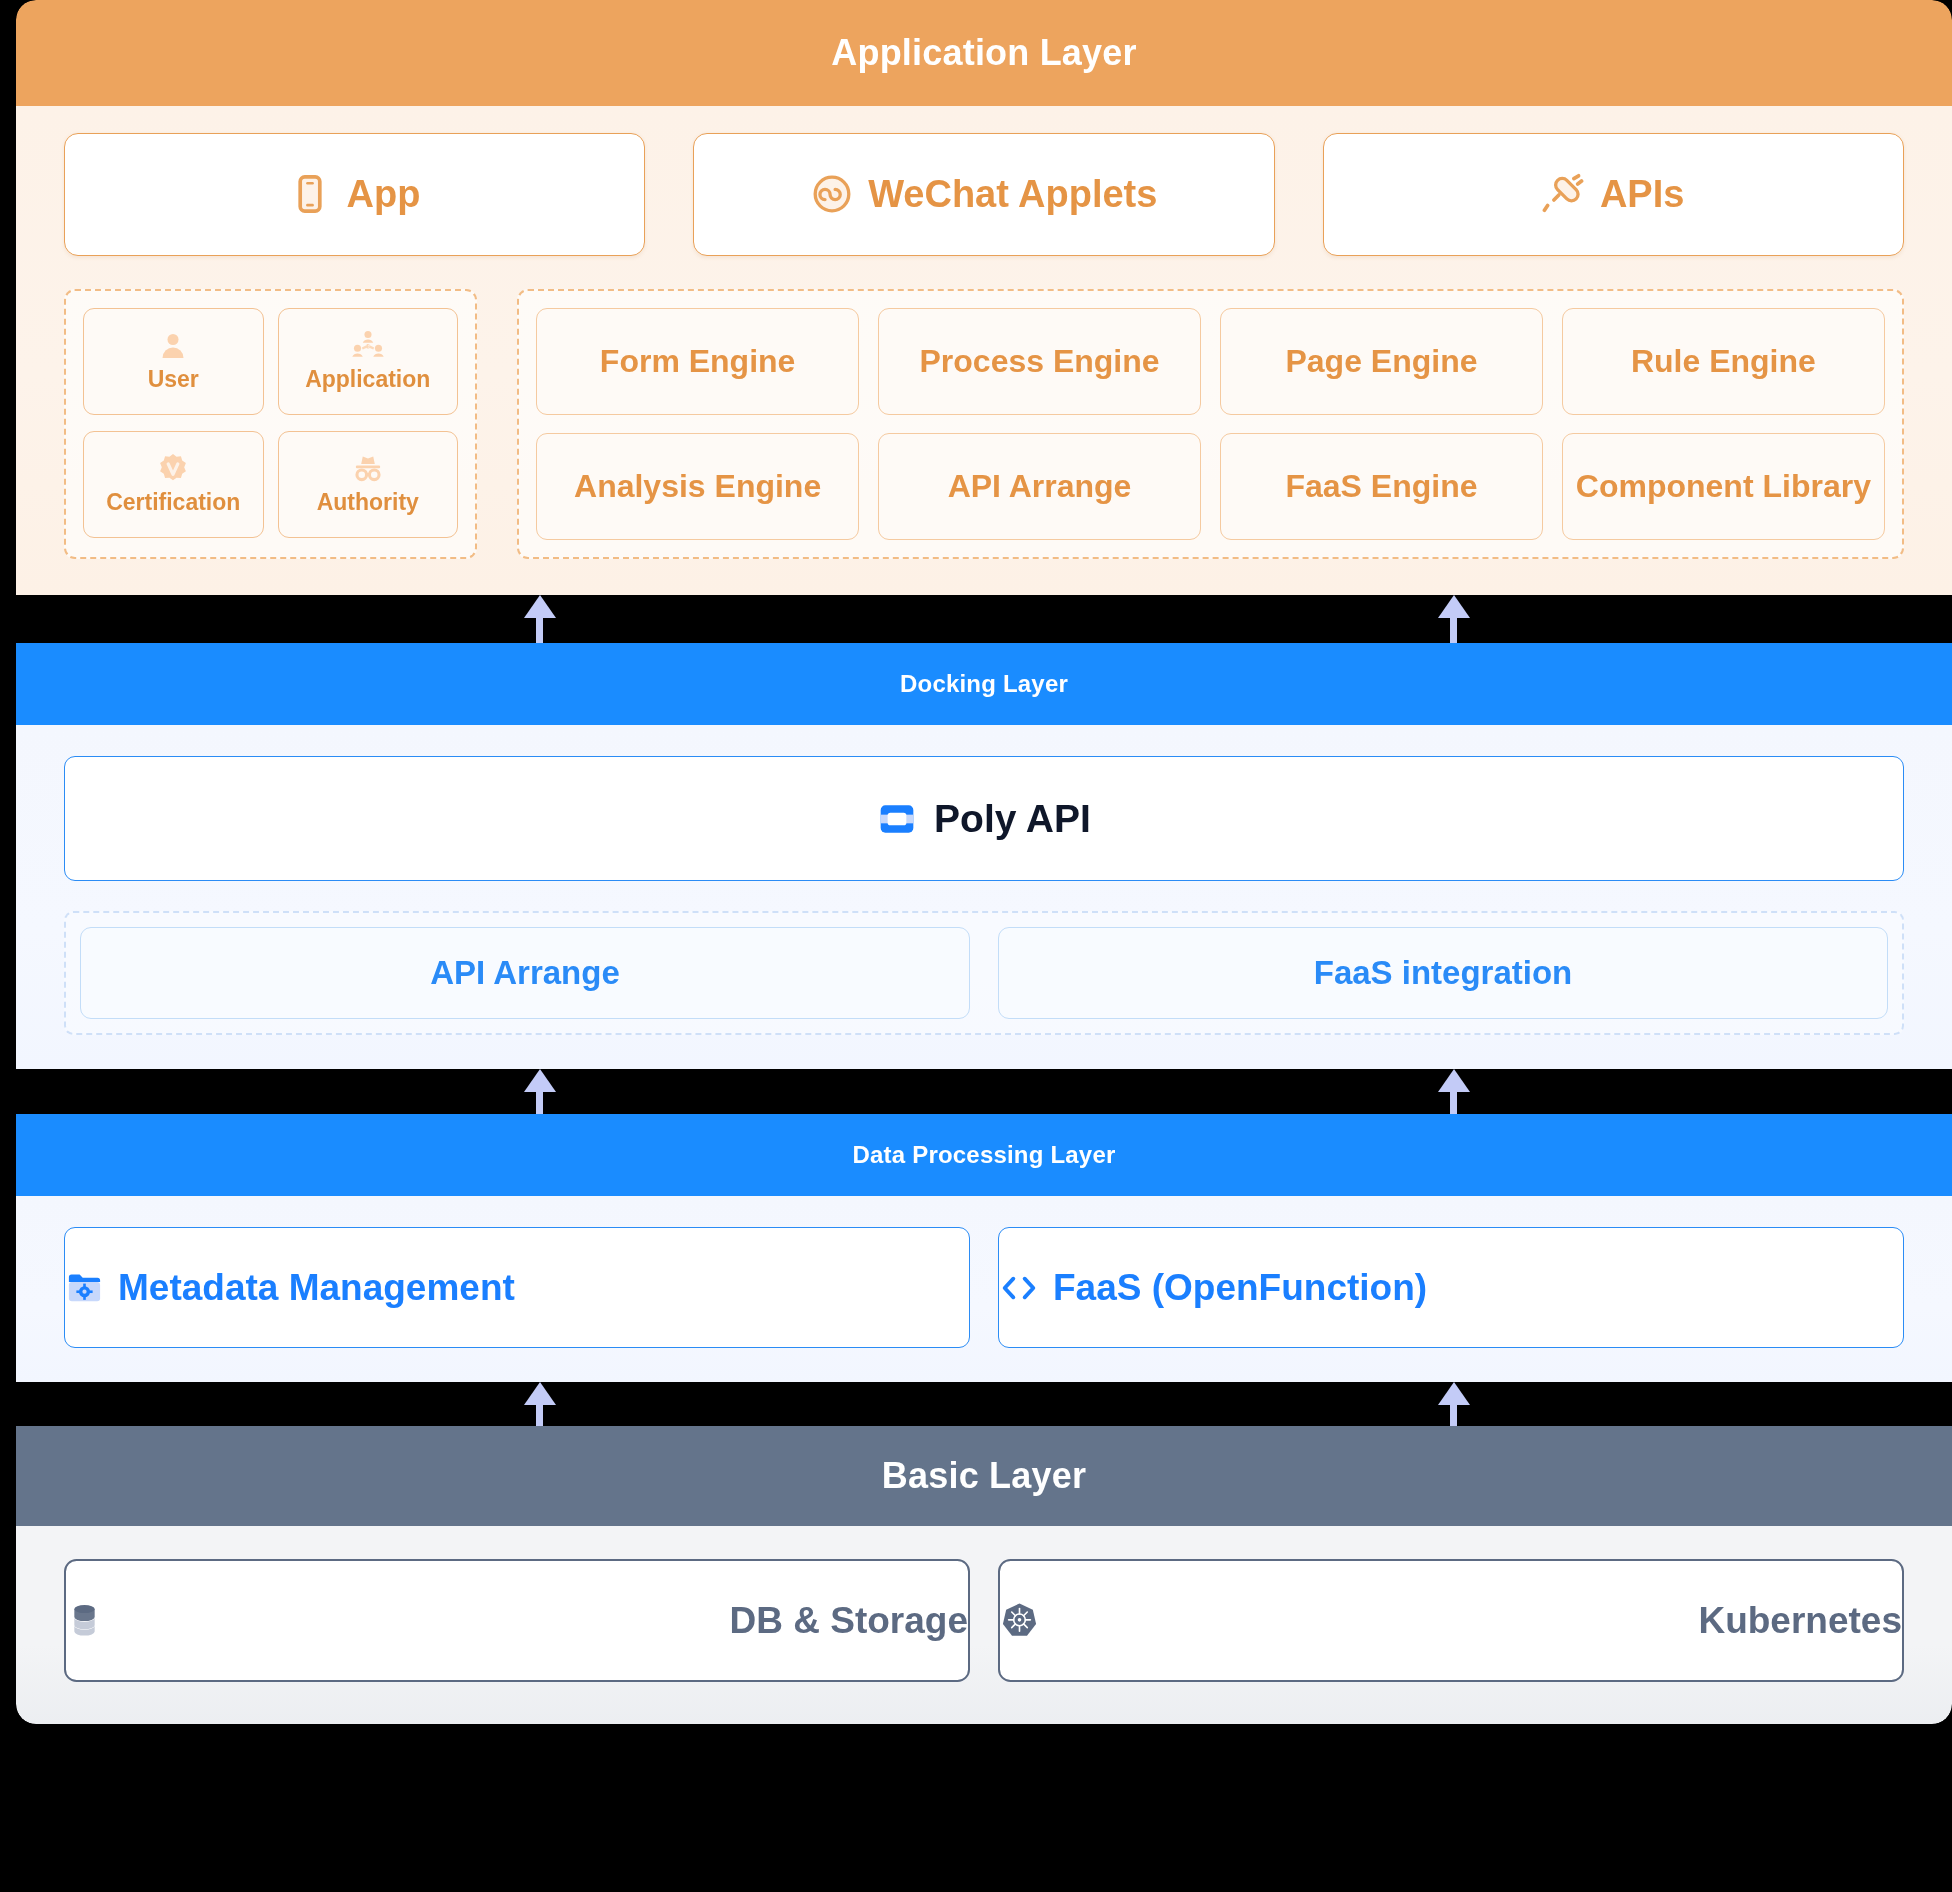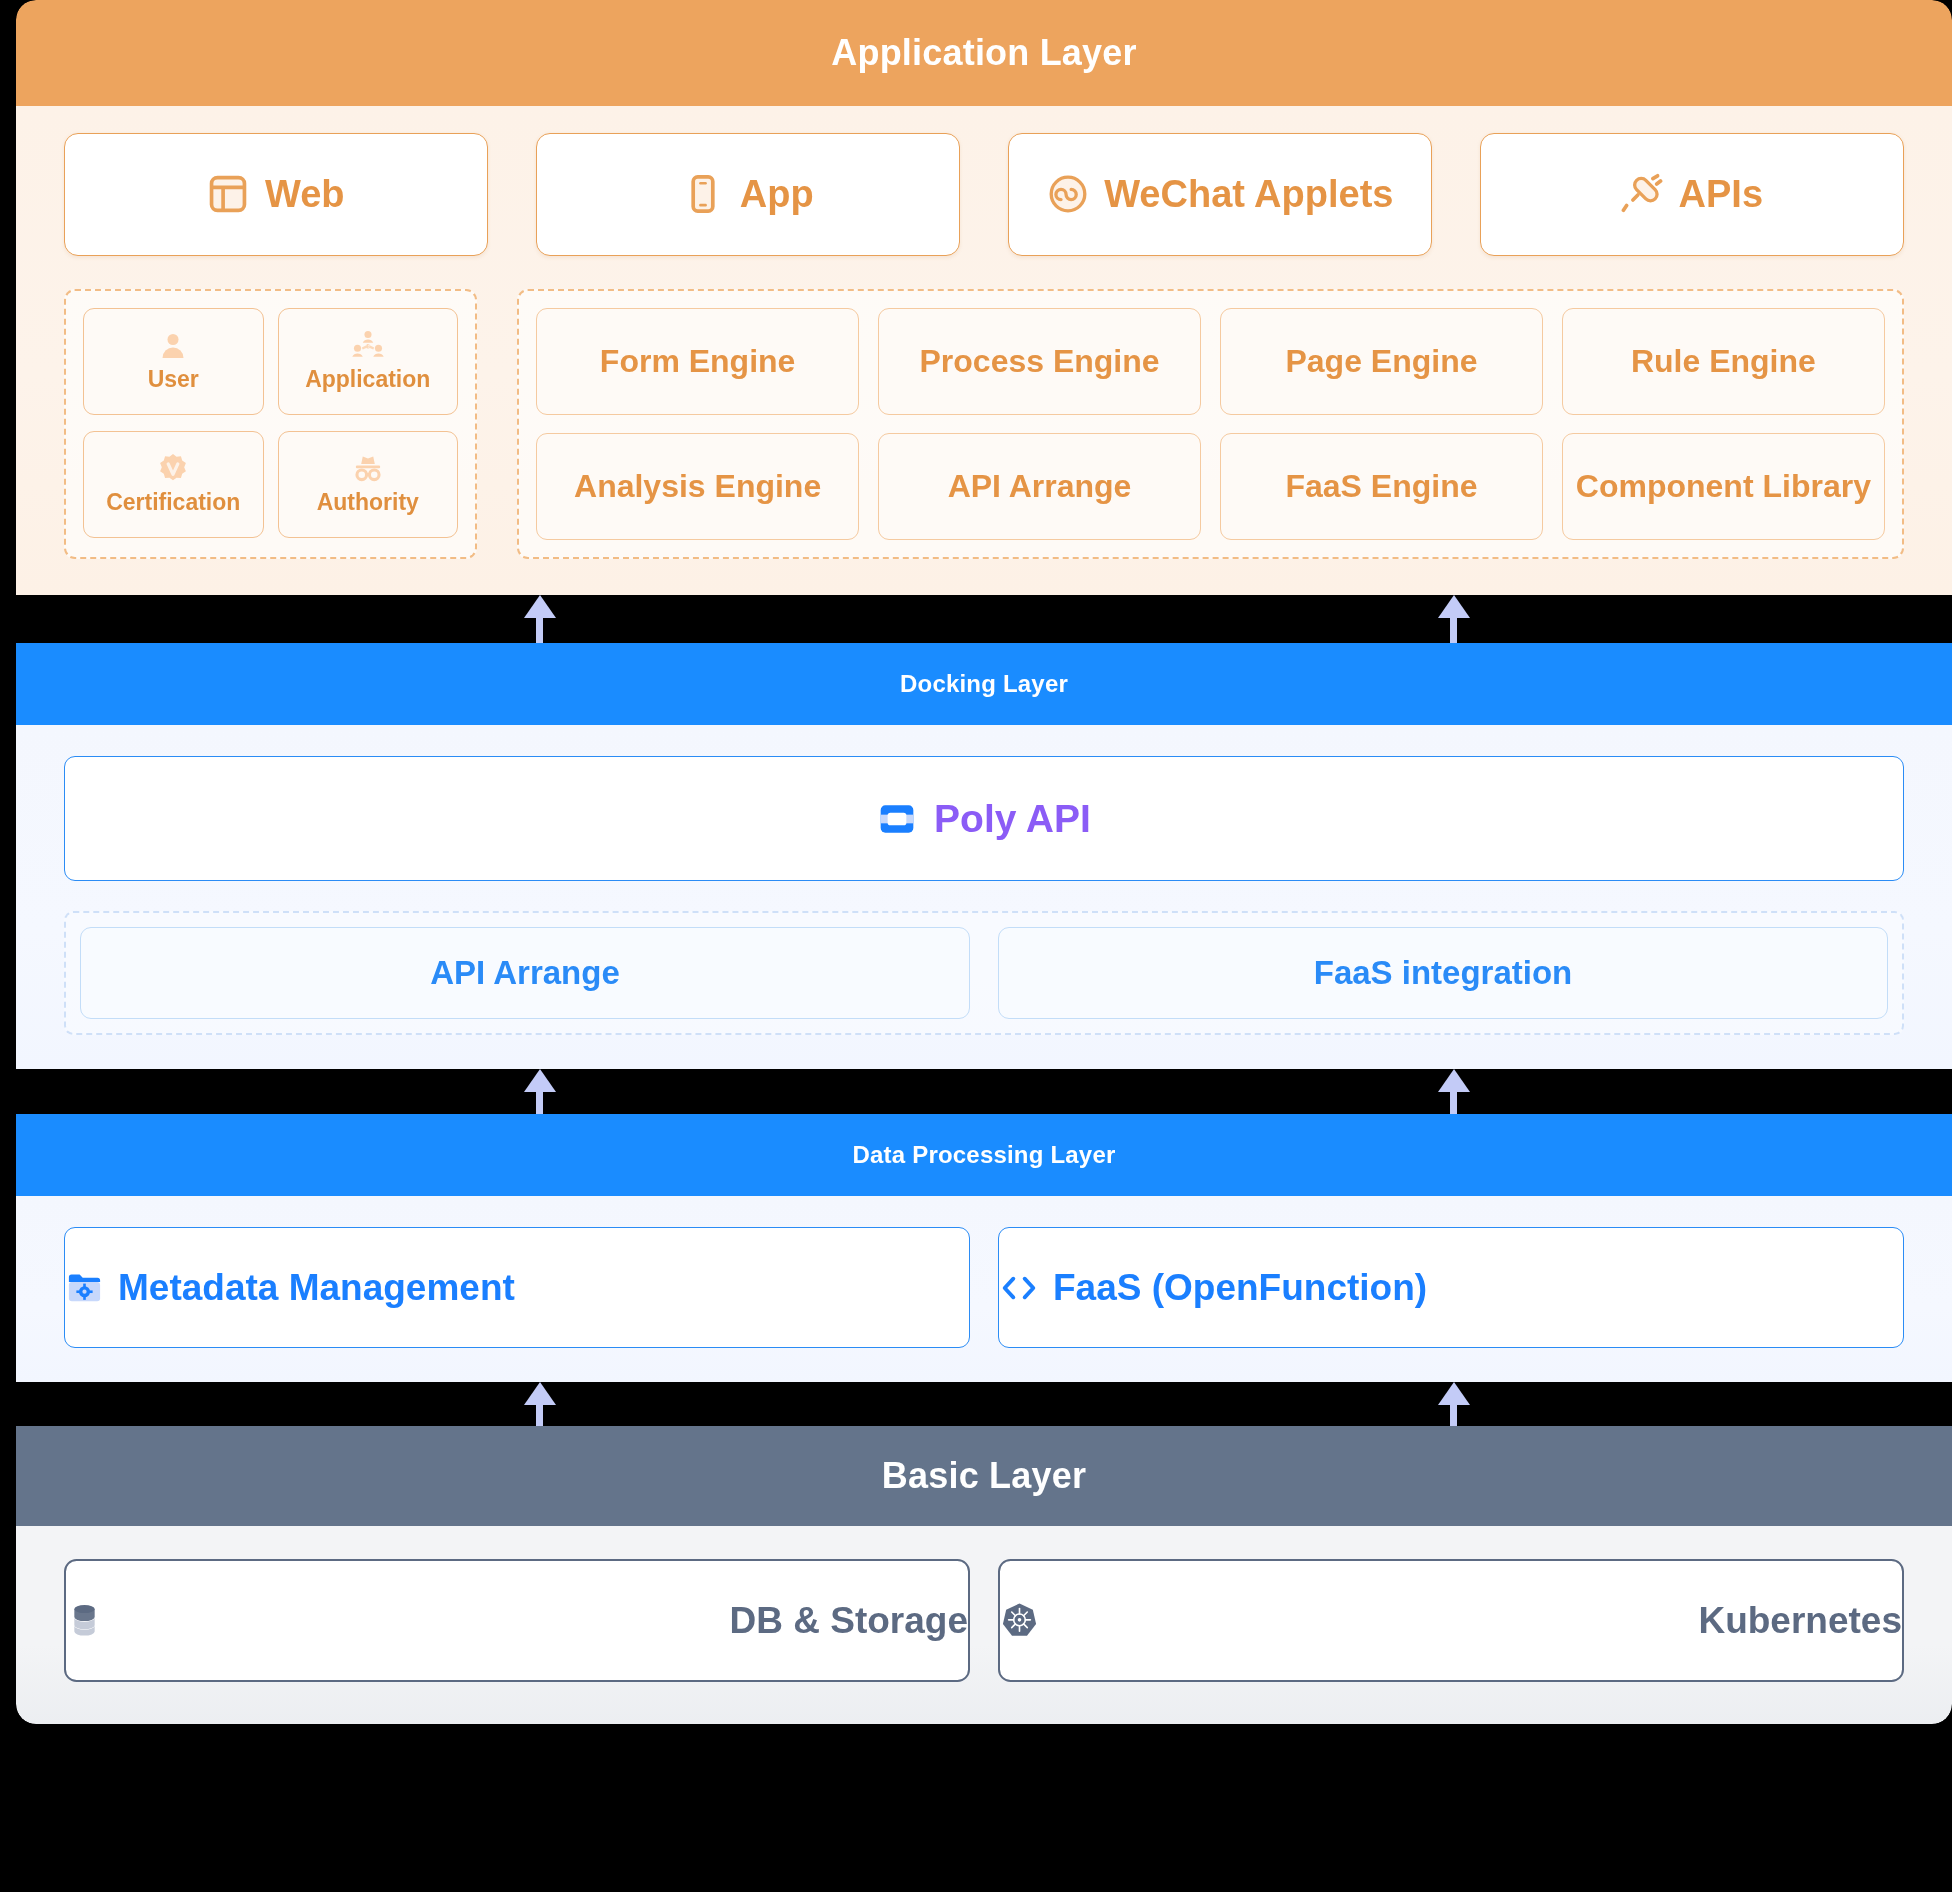--- a/index.html
+++ b/index.html
@@ -159,21 +159,21 @@
     border-radius: 11px;
     display: flex;
     align-items: center;
     justify-content: center;
     gap: 17px;
     margin-bottom: 30px;
   }
   .poly-label {
     font-size: 39px;
     font-weight: bold;
-    color: #8b5cf6;
+    color: #0f172a;
     white-space: nowrap;
   }
 
   .docking-dashed {
     border: 2.3px dashed #cfe0f8;
     border-radius: 9.3px;
     background: rgba(255,255,255,0.35);
     padding: 14px;
     display: grid;
     grid-template-columns: 1fr 1fr;
@@ -295,30 +295,20 @@
 
 <div class="diagram">
 
   <section class="layer app-layer">
     <div class="layer-header">Application Layer</div>
 
     <div class="layer-body">
 
       <div class="channel-row">
 
-        <div class="channel-card">
-          <span class="icon">
-            <svg width="42" height="42" viewBox="0 0 24 24">
-              <rect x="2.6" y="2.6" width="18.8" height="18.8" rx="3.4" fill="#fdf2e8" stroke="#e9a158" stroke-width="2.1"></rect>
-              <line x1="2.6" y1="8.2" x2="21.4" y2="8.2" stroke="#e9a158" stroke-width="2.1"></line>
-              <line x1="9.2" y1="8.2" x2="9.2" y2="21.4" stroke="#e9a158" stroke-width="2.1"></line>
-            </svg>
-          </span>
-          <span class="channel-label">Web</span>
-        </div>
 
         <div class="channel-card">
           <span class="icon">
             <svg width="42" height="42" viewBox="0 0 24 24">
               <rect x="6.4" y="2.2" width="11.2" height="19.6" rx="2.6" fill="#fdf2e8" stroke="#e9a158" stroke-width="2.1"></rect>
               <rect x="9.8" y="5.1" width="4.4" height="1.5" rx="0.7" fill="#e9a158"></rect>
               <rect x="9.8" y="17.6" width="4.4" height="1.5" rx="0.7" fill="#e9a158"></rect>
             </svg>
           </span>
           <span class="channel-label">App</span>

